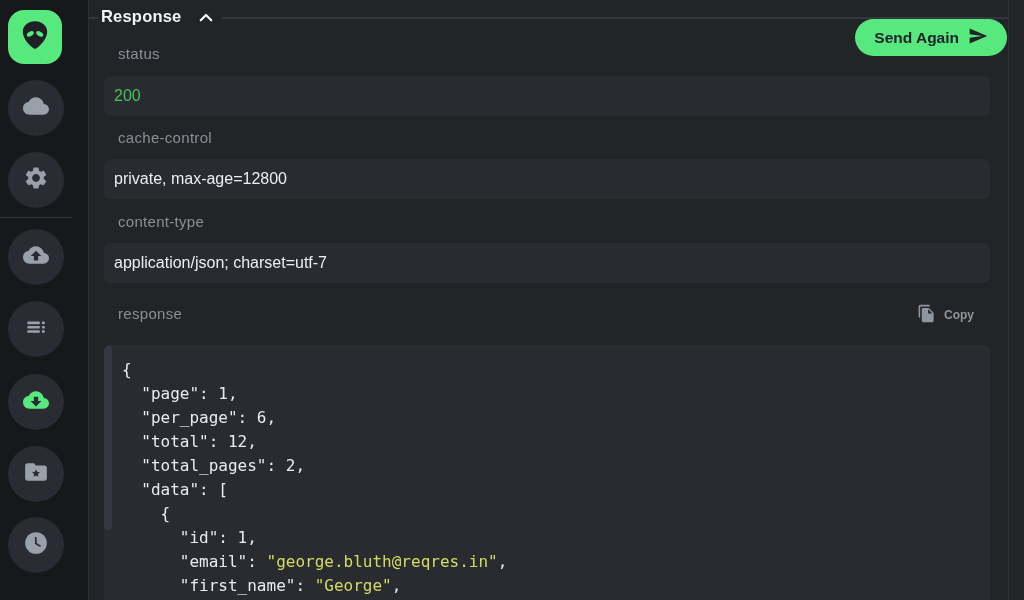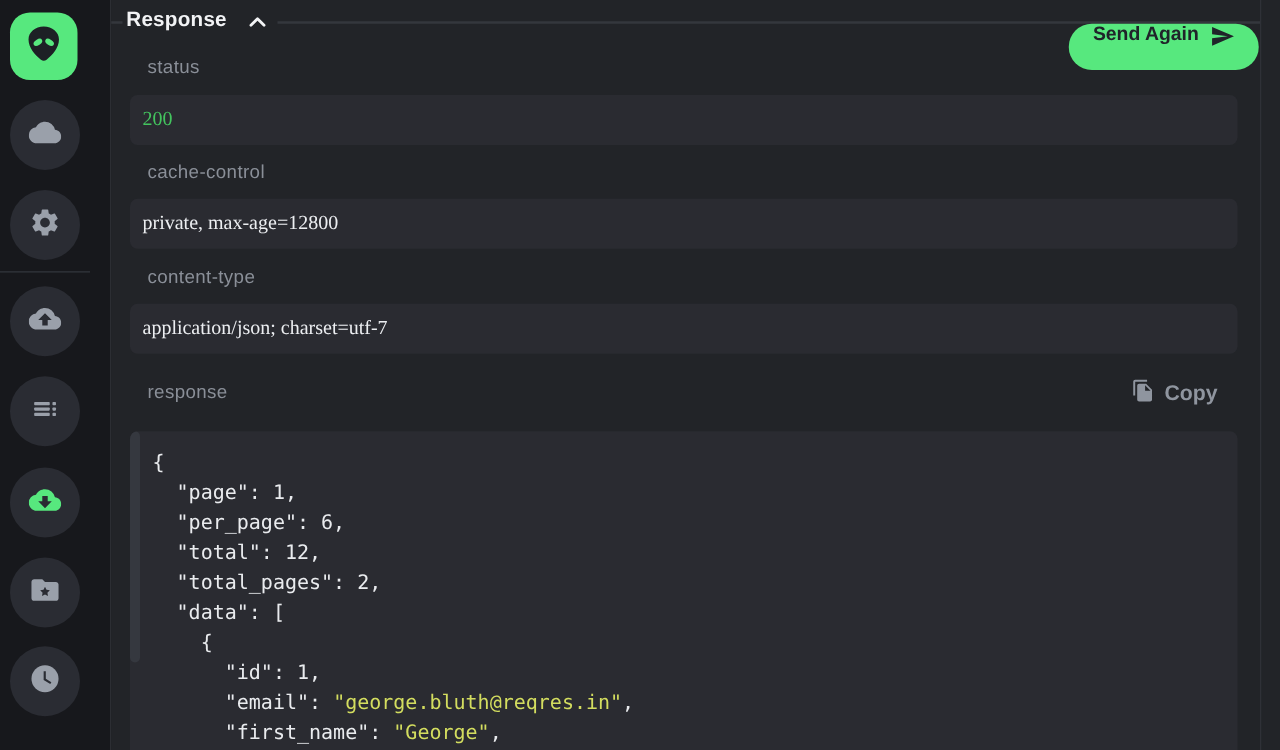--- a/index.html
+++ b/index.html
@@ -50,51 +50,51 @@
   .page-title{
     position:absolute;left:101px;top:7px;
     font-size:16.5px;font-weight:bold;color:#f2f3f5;letter-spacing:.2px;
   }
   .collapse-toggle{position:absolute;left:196px;top:9px;width:20px;height:18px;cursor:pointer;}
   .rule-right{position:absolute;left:222px;top:17px;width:786px;height:2px;background:var(--line-gray);}
   .right-border{position:absolute;left:1008px;top:0;width:1px;height:600px;background:#2f3137;}
 
   .send-btn{
     position:absolute;top:19px;right:17px;height:37px;
-    display:flex;align-items:flex-start;gap:9px;padding:0 19px;
+    display:flex;align-items:center;gap:9px;padding:0 19px;
     background:var(--accent);border:none;border-radius:19px;
     font-family:"Liberation Sans", sans-serif;
     font-size:15.5px;font-weight:bold;color:var(--btn-text);
     cursor:pointer;
   }
   .send-btn svg{width:20px;height:20px;}
 
   
   .field-label{
     position:absolute;left:106px;
     font-size:15px;color:var(--label-gray);letter-spacing:.3px;margin-left:12px;
   }
   .field-box{
     position:absolute;left:104px;width:886px;height:40px;
     background:var(--box-bg);border-radius:6px;
     display:flex;align-items:center;padding-left:10px;
   }
   .mono{
-    font-family:Liberation Serif, serif;
+    font-family:Liberation Sans, sans-serif;
     font-size:16px;color:var(--text-white);
   }
   .status-value{color:var(--status-green);}
 
   
   .copy-btn{
     position:absolute;top:303px;right:50px;height:24px;
     display:flex;align-items:center;gap:8px;
     background:none;border:none;cursor:pointer;
     font-family:"Liberation Sans", sans-serif;
-    font-size:17px;font-weight:bold;color:#8f959f;
+    font-size:12px;font-weight:bold;color:#8f959f;
   }
   .copy-btn svg{width:19px;height:19px;}
 
   .response-box{
     position:absolute;left:104px;top:345px;width:886px;height:255px;
     background:var(--box-bg);border-radius:6px 6px 0 0;overflow:hidden;
   }
   .scroll-thumb{
     position:absolute;left:0;top:0;width:8px;height:185px;
     background:#35383f;border-radius:4px;

